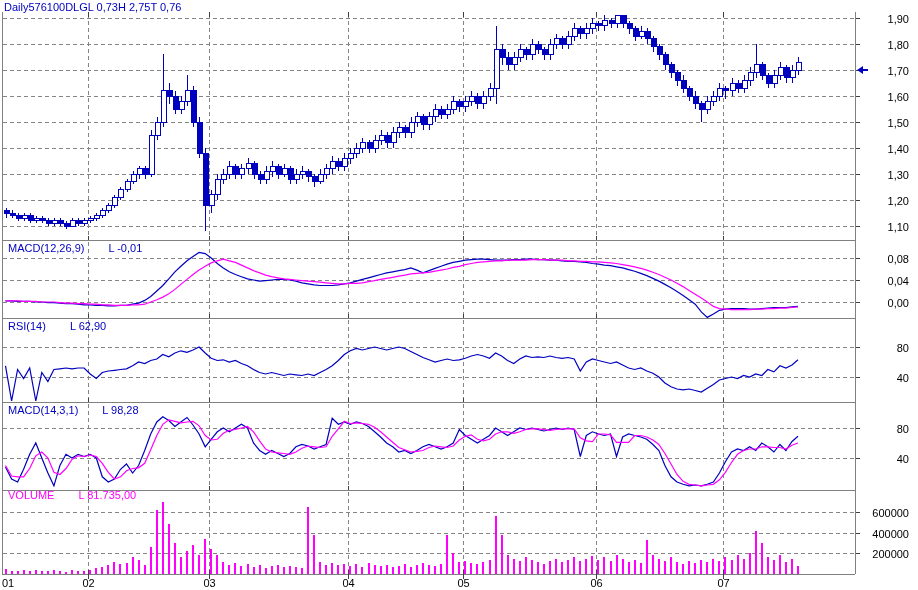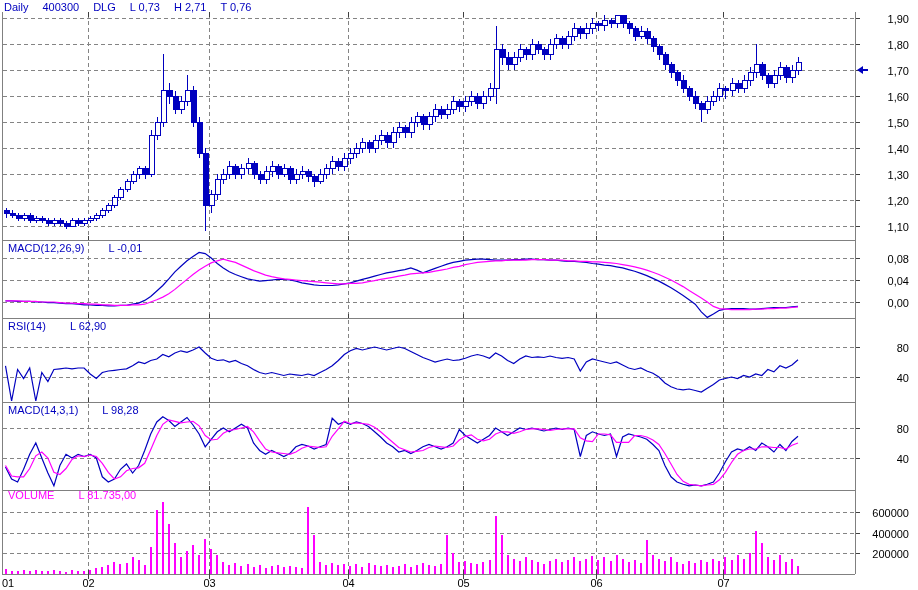--- a/index.html
+++ b/index.html
@@ -1,39 +1,39 @@
 <!DOCTYPE html>
 <html><head>
 <meta charset="utf-8">
 <style>
   html,body{margin:0;padding:0;background:#fff;}
   .screen{position:relative;width:918px;height:590px;background:#fff;overflow:hidden;
           font-family:"Liberation Sans",sans-serif;font-size:11px;}
-  .hdr{position:absolute;left:4px;top:1px;display:flex;column-gap:14px;color:#0000bf;
+  .hdr{position:absolute;left:4px;top:1px;display:flex;color:#0000bf;
        white-space:nowrap;z-index:5;}
   .plabel{position:absolute;left:8px;display:flex;column-gap:24px;color:#0000bf;
           white-space:nowrap;z-index:5;}
   .plabel.vol{color:#ff00ff;align-items:flex-end;}
   #chart{position:absolute;left:0;top:0;width:918px;height:590px;}
   .grid{stroke:#848484;stroke-width:1;stroke-dasharray:4 3;shape-rendering:crispEdges;}
   .border{stroke:#808080;stroke-width:1;shape-rendering:crispEdges;}
   .tick{stroke:#404040;stroke-width:1;shape-rendering:crispEdges;}
   .alabel{font-family:"Liberation Sans",sans-serif;font-size:11px;fill:#000;}
   .series{fill:none;stroke-width:1.2;}
 </style>
 </head>
 <body>
 
 <div class="screen">
   <div class="hdr">
     <span>Daily</span>
-    <span>400300</span>
+    <span>576100</span>
     <span>DLG</span>
     <span>L 0,73</span>
-    <span>H 2,71</span>
+    <span>H 2,75</span>
     <span>T 0,76</span>
   </div>
 
   <div class="plabel" style="top:242px">
     <span>MACD(12,26,9)</span>
     <span>L -0,01</span>
   </div>
   <div class="plabel" style="top:320px">
     <span>RSI(14)</span>
     <span>L 62,90</span>

